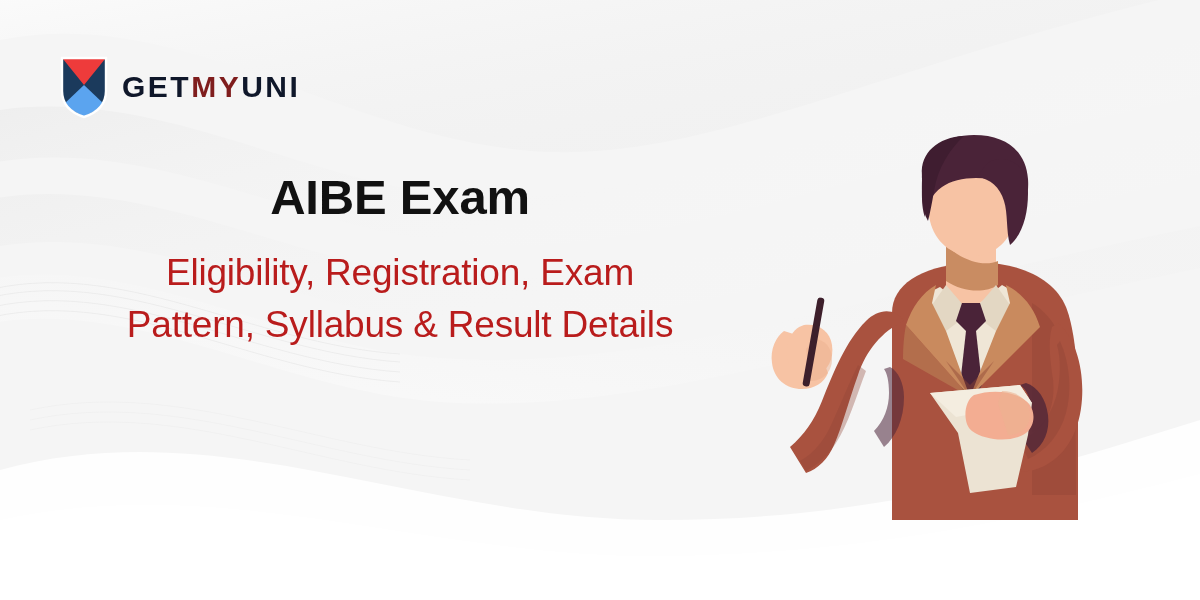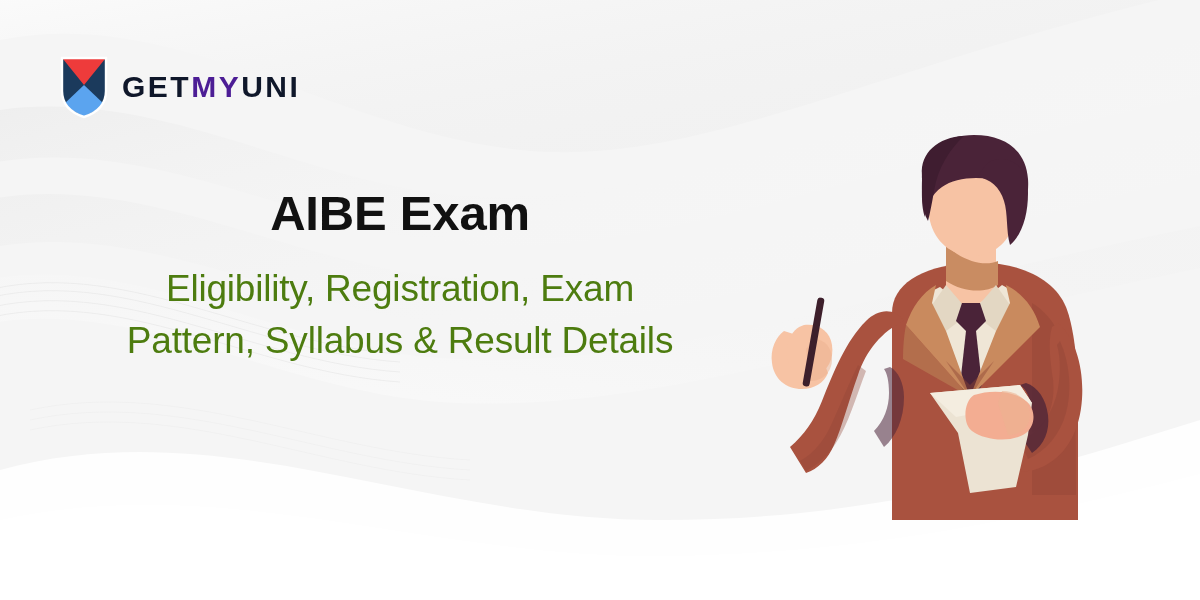--- a/index.html
+++ b/index.html
@@ -32,37 +32,36 @@
     position:absolute; left:60px; top:55px;
     display:flex; align-items:center; gap:14px;
   }
   .logo-shield { width:48px; height:64px; display:block; }
   .logo-text {
     font-size:30px; font-weight:700; letter-spacing:2.5px;
     line-height:1; white-space:nowrap;
     font-family:"Liberation Sans", sans-serif;
   }
   .lt-dark { color:#0f172a; }
-  .lt-blue { color:#4c1d95; }
+  .lt-blue { color:#7f1d1d; }
 
   
   .copy {
     position:absolute;
     left:70px; top:170px;
     width:660px;
     text-align:center;
   }
   .title {
     font-size:49px; font-weight:700; color:#111111;
     letter-spacing:-0.2px; line-height:1.12;
     margin-bottom:22px;
-    margin-top:16px;
   }
   .subtitle {
-    font-size:37px; font-weight:400; color:#4d7c0f;
+    font-size:37px; font-weight:400; color:#b91c1c;
     line-height:1.42; letter-spacing:-0.2px;
     max-width:600px; margin:16px auto;
   }
 
   
   .person {
     position:absolute;
     left:770px; top:135px;
     width:400px; height:385px;
   }

